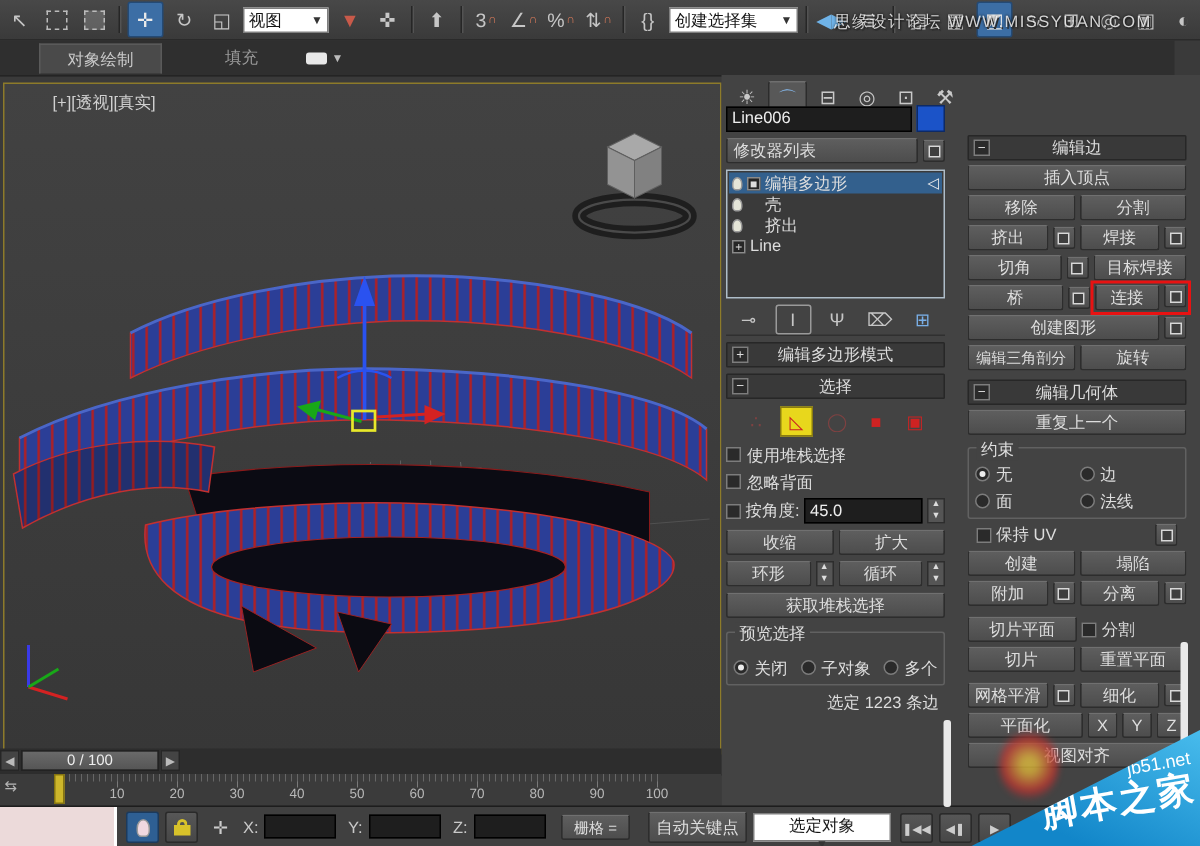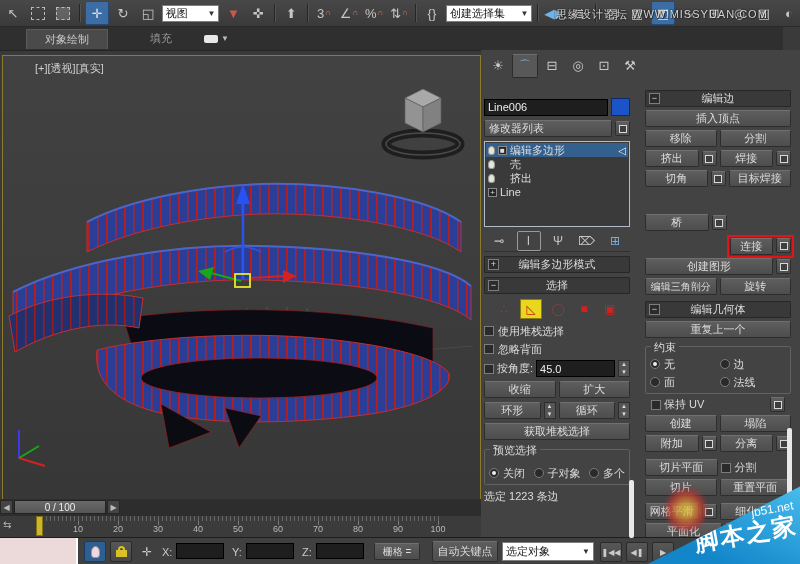--- a/index.html
+++ b/index.html
@@ -30,21 +30,21 @@
   
   #viewport{position:absolute;left:2px;top:55px;width:477px;height:446px;border:1px solid #8d7b2a;
             background:linear-gradient(#424242,#373737);overflow:hidden;}
   #vp-label{position:absolute;left:6px;top:5px;font-size:11px;color:#cfcfcf;z-index:3;margin-left:26px;}
   
   #cmdpanel{position:absolute;left:481px;top:50px;width:319px;height:487px;background:#434343;box-sizing:border-box;}
   #ptabs{position:absolute;left:5px;top:4px;display:flex;gap:2px;}
   .ptab{width:24px;height:22px;display:flex;align-items:center;justify-content:center;color:#c9c9c9;font-size:13px;border-radius:2px;}
   .ptab.cur{background:#585858;border:1px solid #2c2c2c;border-top-color:#6f6f6f;color:#85b7ea;}
   .col{position:absolute;display:flex;flex-direction:column;gap:4px;}
-  #colL{left:3px;top:48px;width:146px;}
+  #colL{left:3px;top:20px;width:146px;}
   #colR{left:164px;top:40px;width:146px;gap:3px;}
   .row{display:flex;gap:3px;align-items:center;}
   .btn{background:linear-gradient(#5e5e5e,#4d4d4d);border:1px solid #2d2d2d;border-top-color:#707070;
        color:#ddd;font-size:11px;height:17px;display:flex;align-items:center;justify-content:center;
        border-radius:2px;white-space:nowrap;overflow:hidden;box-sizing:border-box;flex:1;}
   .sq{width:15px;height:15px;min-width:15px;flex:0 0 15px;background:linear-gradient(#5e5e5e,#4d4d4d);
       border:1px solid #2d2d2d;border-top-color:#707070;border-radius:2px;display:flex;align-items:center;justify-content:center;box-sizing:border-box;}
   .sq::after{content:"";width:6px;height:6px;border:1px solid #d8d8d8;background:#3e3e3e;}
   .hdr{height:15px;background:#393939;border:1px solid #272727;color:#ddd;font-size:11px;display:flex;
        align-items:center;justify-content:center;position:relative;border-radius:1px;}
@@ -65,22 +65,22 @@
   .srow{height:14px;display:flex;align-items:center;gap:3px;padding:0 2px;}
   .srow.sel{background:#33608d;}
   .bulb{width:7px;height:9px;min-width:7px;background:#e6e6d8;border-radius:50% 50% 35% 35%;border:1px solid #999;box-sizing:border-box;}
   .xbox{width:9px;height:9px;min-width:9px;background:#262626;border:1px solid #8a8a8a;color:#ddd;font-size:8px;line-height:7px;text-align:center;box-sizing:border-box;}
   .stkicons{display:flex;align-items:center;justify-content:space-between;padding:0 4px;height:20px;border-bottom:1px solid #303030;}
   .stkicons .ic{width:18px;height:18px;font-size:12px;}
   .subobj{display:flex;justify-content:center;gap:6px;height:22px;align-items:center;}
   .so{width:20px;height:18px;display:flex;align-items:center;justify-content:center;font-size:12px;color:#b04040;opacity:.55;}
   .so.act{background:#e8d71c;border:1px solid #8a7c10;opacity:1;color:#c22;}
   .so.bright{opacity:1;color:#cf2222;}
-  .statusline{font-size:11px;color:#ddd;padding-right:4px;}
-  .redwrap{display:flex;gap:3px;flex:1;outline:2px solid #e81212;outline-offset:1px;margin-top:48px;}
+  .statusline{font-size:11px;color:#ddd;text-align:right;padding-right:4px;}
+  .redwrap{display:flex;gap:3px;flex:1;outline:2px solid #e81212;outline-offset:1px;}
   .vscroll{position:absolute;width:5px;background:#e9e9e9;border-radius:2px;z-index:5;}
   
   #timeslider{position:absolute;left:0;top:499px;width:481px;height:17px;background:#2d2d2d;border-bottom:1px solid #222;}
   #ts-left,#ts-right{position:absolute;top:1px;width:13px;height:14px;display:flex;align-items:center;justify-content:center;font-size:8px;color:#bbb;background:#444;border:1px solid #262626;box-sizing:border-box;}
   #ts-left{left:0;} #ts-right{left:107px;}
   #ts-handle{position:absolute;left:14px;top:1px;width:92px;height:14px;background:linear-gradient(#6a6a6a,#555);
              border:1px solid #222;color:#eee;font-size:10px;display:flex;align-items:center;justify-content:center;box-sizing:border-box;}
   #trackbar{position:absolute;left:0;top:516px;width:481px;height:21px;background:#3b3b3b;border-bottom:1px solid #262626;}
   #tb-ticks{position:absolute;left:38px;top:0;width:404px;height:9px;
      background-image:repeating-linear-gradient(90deg,#666 0 1px,transparent 1px 4px),repeating-linear-gradient(90deg,#7a7a7a 0 1px,transparent 1px 40px);
@@ -92,21 +92,21 @@
   #listener{position:absolute;left:0;top:0;width:78px;height:27px;background:#ecdada;border-right:2px solid #fff;box-sizing:border-box;}
   .sbtn{position:absolute;top:3px;width:22px;height:21px;display:flex;align-items:center;justify-content:center;
         background:linear-gradient(#575757,#474747);border:1px solid #2a2a2a;border-radius:2px;box-sizing:border-box;color:#ccc;font-size:12px;}
   .sbtn.on{background:#2e5f93;border-color:#1c3a5c;}
   .slab{position:absolute;top:8px;font-size:11px;color:#c9c9c9;}
   .sfield{position:absolute;top:5px;width:48px;height:16px;}
   #lockico{position:relative;width:11px;height:11px;}
   #lockico .arc{position:absolute;left:2px;top:0;width:7px;height:6px;border:2px solid #d8c22a;border-bottom:none;border-radius:4px 4px 0 0;box-sizing:border-box;}
   #lockico .body{position:absolute;left:0;top:4px;width:11px;height:7px;background:#d8c22a;}
   #autokey{position:absolute;left:432px;top:3px;width:66px;height:21px;}
-  #keyfilter{position:absolute;left:502px;top:4px;width:92px;height:19px;}
+  #keyfilter{position:absolute;left:502px;top:4px;width:92px;height:19px;flex-direction:column;}
   .pbtn{position:absolute;top:4px;width:22px;height:20px;font-size:8px;}
   
   #jb-blob{position:absolute;left:666px;top:486px;width:40px;height:48px;border-radius:50%;
            background:radial-gradient(circle,#e8c23a 15%,#c03030 55%,rgba(192,48,48,0) 75%);filter:blur(2px);opacity:.75;z-index:49;}
   #jb-tri{position:absolute;left:638px;top:478px;width:162px;height:86px;z-index:50;
           clip-path:polygon(100% 10%,100% 100%,6% 100%);background:linear-gradient(205deg,#4cc0ef 0%,#1286c9 75%);}
   #jb-url{position:absolute;right:6px;top:24px;color:#fff;font-size:12px;transform:rotate(-10deg);}
   #jb-name{position:absolute;right:2px;top:40px;color:#fff;font-size:24px;font-weight:bold;transform:rotate(-10deg);letter-spacing:2px;white-space:nowrap;}
 </style>
 </head>

